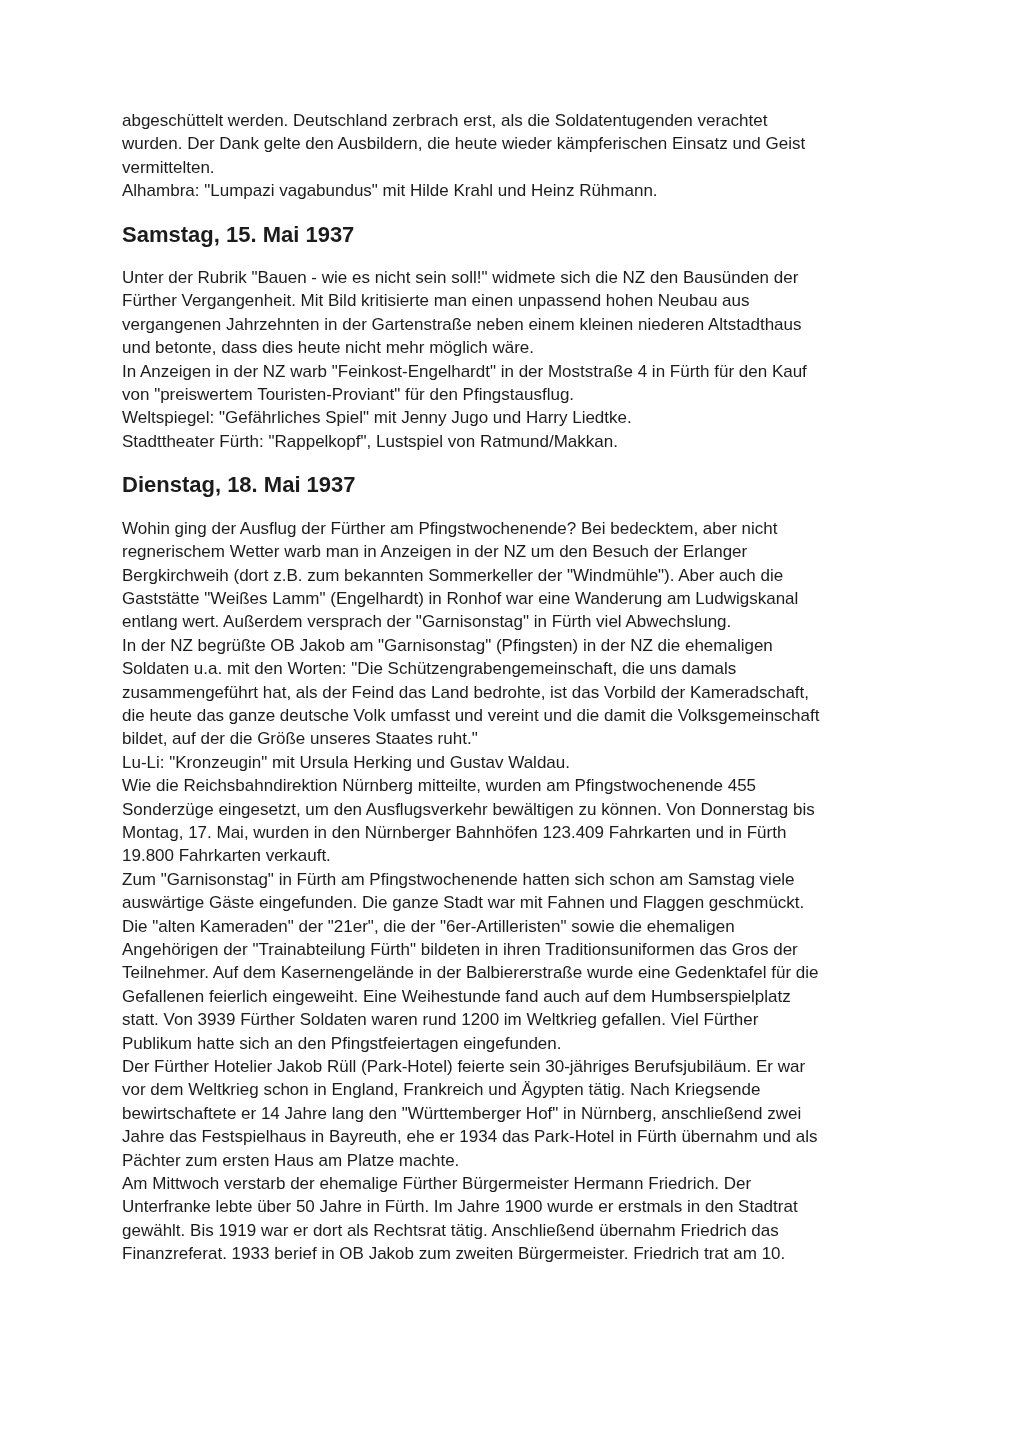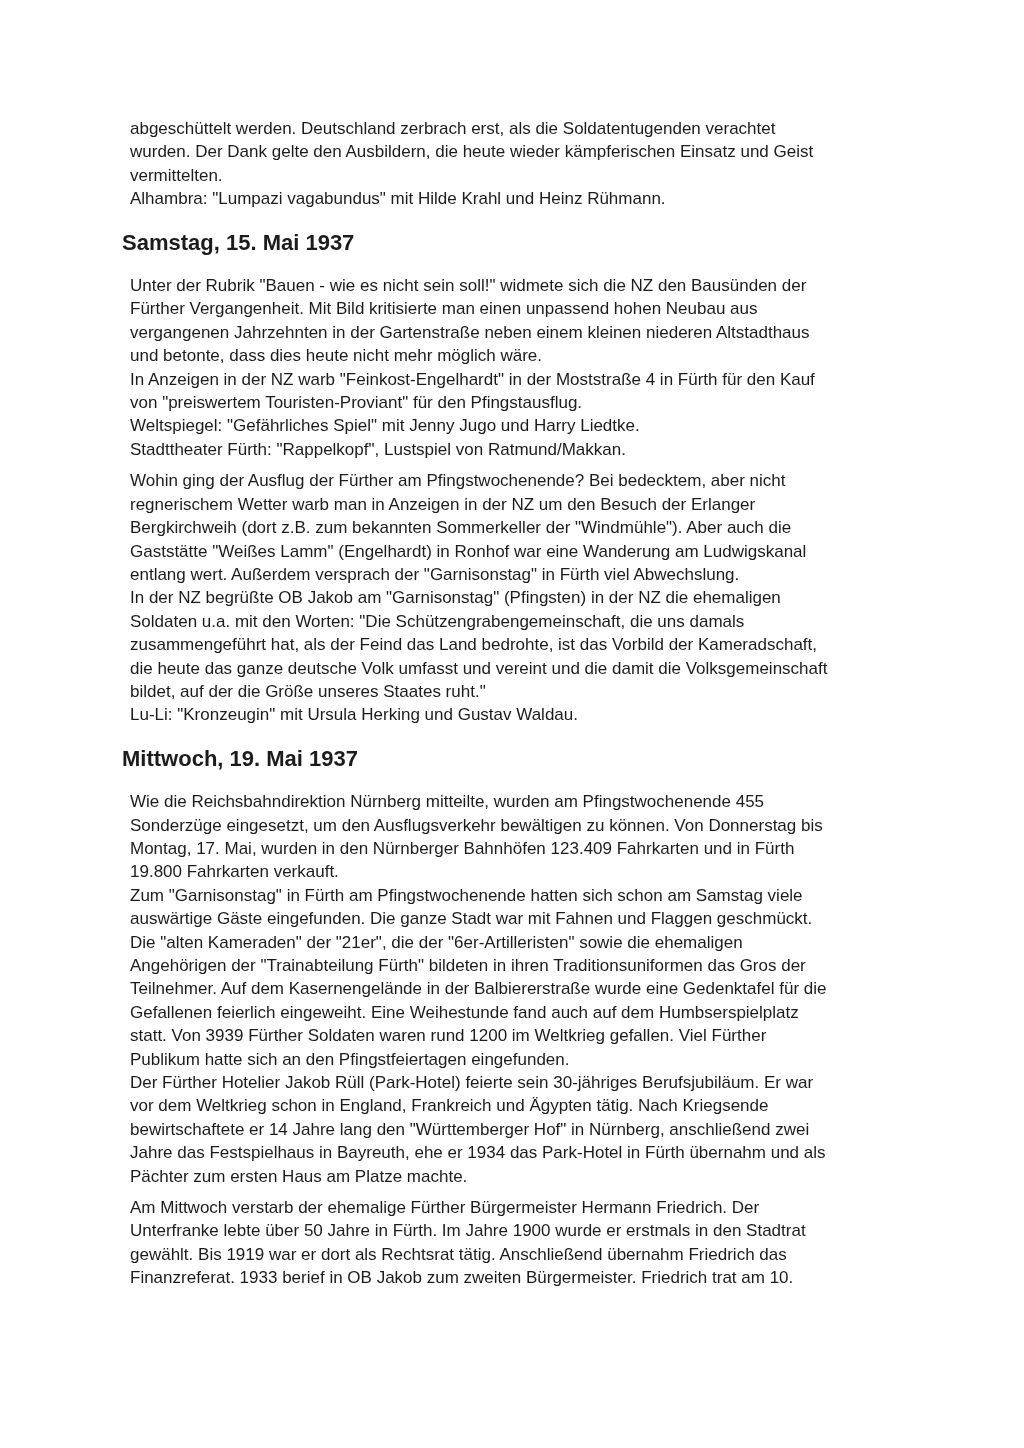--- a/index.html
+++ b/index.html
@@ -18,21 +18,21 @@
   }
   .text-block {
     position: absolute;
     top: 109px;
     left: 122px;
     width: 820px;
     font-size: 17px;
     line-height: 23.4px;
   }
   .para {
-    margin: 8px;
+    margin: 0;
     white-space: pre-line;
     text-align: left;
   }
   .heading {
     margin: 20px 0;
     font-size: 22px;
     line-height: 23.4px;
     font-weight: bold;
     white-space: pre-line;
   }
@@ -51,33 +51,33 @@
     <h2 class="heading">Samstag, 15. Mai 1937</h2>
     <p class="para">Unter der Rubrik "Bauen - wie es nicht sein soll!" widmete sich die NZ den Bausünden der
 Fürther Vergangenheit. Mit Bild kritisierte man einen unpassend hohen Neubau aus
 vergangenen Jahrzehnten in der Gartenstraße neben einem kleinen niederen Altstadthaus
 und betonte, dass dies heute nicht mehr möglich wäre.
 In Anzeigen in der NZ warb "Feinkost-Engelhardt" in der Moststraße 4 in Fürth für den Kauf
 von "preiswertem Touristen-Proviant" für den Pfingstausflug.
 Weltspiegel: "Gefährliches Spiel" mit Jenny Jugo und Harry Liedtke.
 Stadttheater Fürth: "Rappelkopf", Lustspiel von Ratmund/Makkan.</p>
 
+    <h2 class="heading">Dienstag, 18. Mai 1937</h2>
     <p class="para">Wohin ging der Ausflug der Fürther am Pfingstwochenende? Bei bedecktem, aber nicht
 regnerischem Wetter warb man in Anzeigen in der NZ um den Besuch der Erlanger
 Bergkirchweih (dort z.B. zum bekannten Sommerkeller der "Windmühle"). Aber auch die
 Gaststätte "Weißes Lamm" (Engelhardt) in Ronhof war eine Wanderung am Ludwigskanal
 entlang wert. Außerdem versprach der "Garnisonstag" in Fürth viel Abwechslung.
 In der NZ begrüßte OB Jakob am "Garnisonstag" (Pfingsten) in der NZ die ehemaligen
 Soldaten u.a. mit den Worten: "Die Schützengrabengemeinschaft, die uns damals
 zusammengeführt hat, als der Feind das Land bedrohte, ist das Vorbild der Kameradschaft,
 die heute das ganze deutsche Volk umfasst und vereint und die damit die Volksgemeinschaft
 bildet, auf der die Größe unseres Staates ruht."
 Lu-Li: "Kronzeugin" mit Ursula Herking und Gustav Waldau.</p>
 
-    <h2 class="heading">Mittwoch, 19. Mai 1937</h2>
     <p class="para">Wie die Reichsbahndirektion Nürnberg mitteilte, wurden am Pfingstwochenende 455
 Sonderzüge eingesetzt, um den Ausflugsverkehr bewältigen zu können. Von Donnerstag bis
 Montag, 17. Mai, wurden in den Nürnberger Bahnhöfen 123.409 Fahrkarten und in Fürth
 19.800 Fahrkarten verkauft.
 Zum "Garnisonstag" in Fürth am Pfingstwochenende hatten sich schon am Samstag viele
 auswärtige Gäste eingefunden. Die ganze Stadt war mit Fahnen und Flaggen geschmückt.
 Die "alten Kameraden" der "21er", die der "6er-Artilleristen" sowie die ehemaligen
 Angehörigen der "Trainabteilung Fürth" bildeten in ihren Traditionsuniformen das Gros der
 Teilnehmer. Auf dem Kasernengelände in der Balbiererstraße wurde eine Gedenktafel für die
 Gefallenen feierlich eingeweiht. Eine Weihestunde fand auch auf dem Humbserspielplatz

